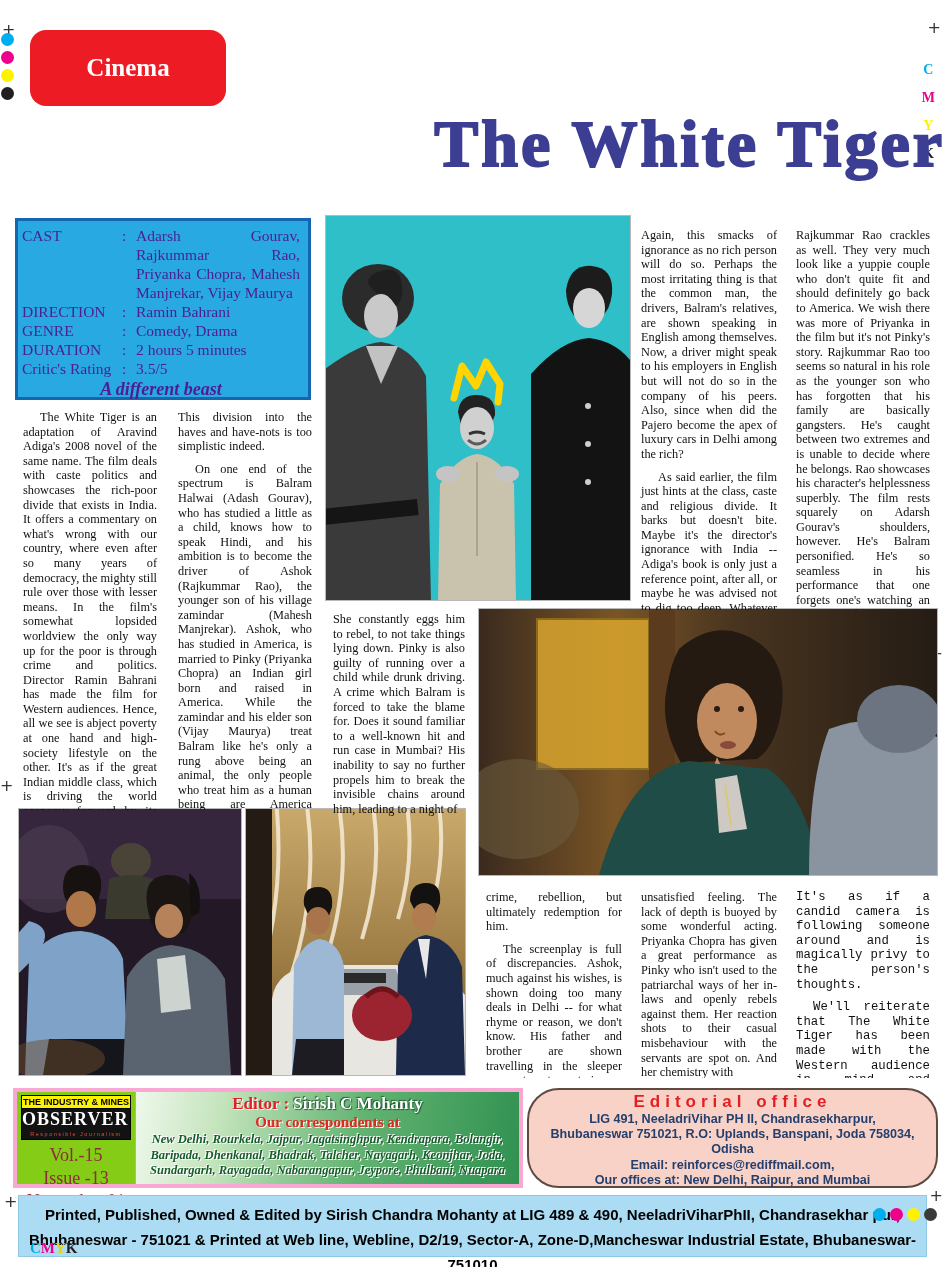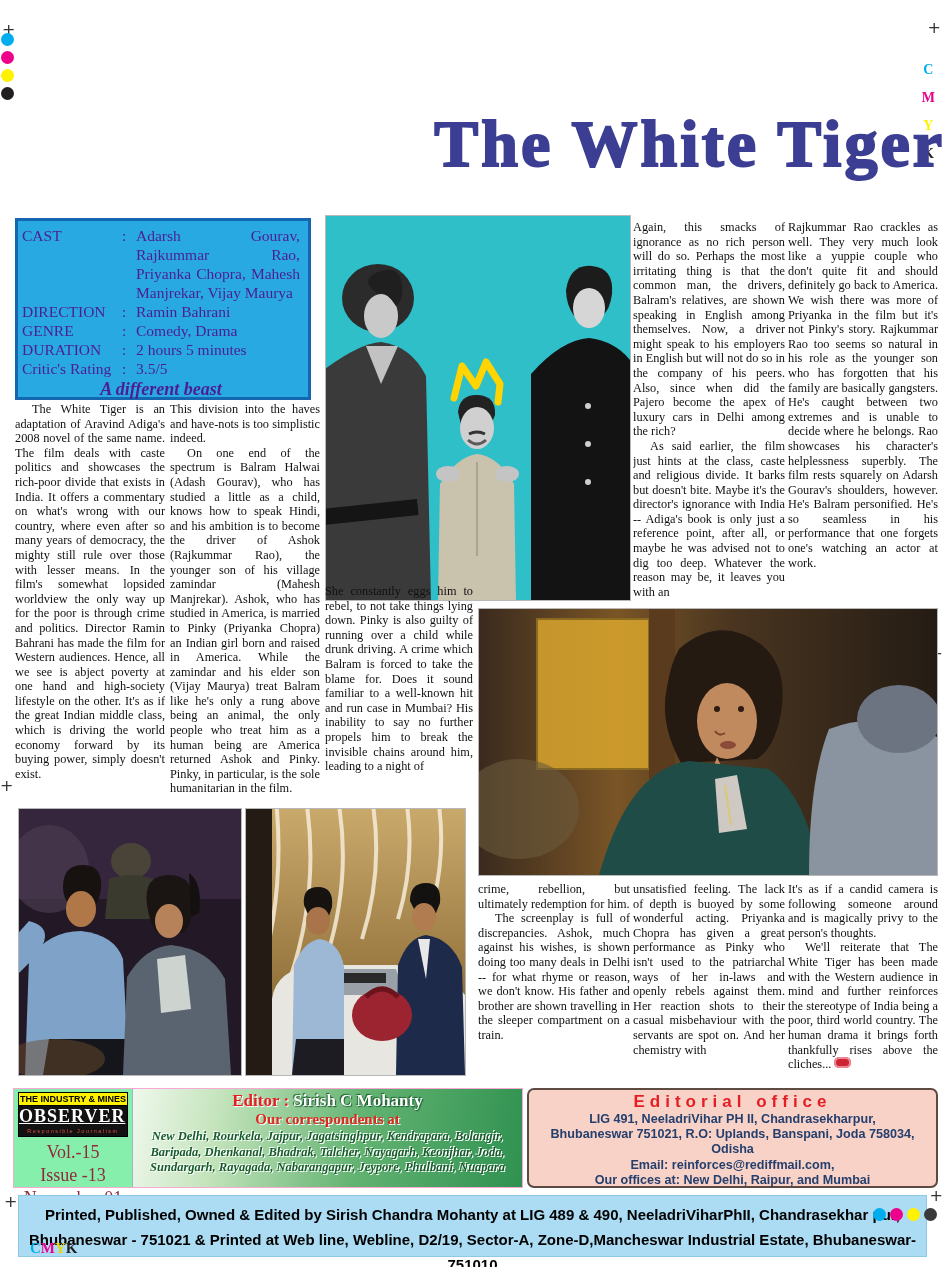--- a/index.html
+++ b/index.html
@@ -36,46 +36,46 @@
     background:#29a9e1; border:3px solid #1566b0; color:#4c1d95; padding:5px 8px 3px 4px;
   }
   .info-row { display:grid; grid-template-columns:100px 14px 1fr; font-size:15.5px; line-height:19px; }
   .info-row .val { text-align:justify; }
   .info-tagline { text-align:center; font:bold italic 18px "Liberation Serif", serif; margin-top:1px; }
   
   .bodycol {
     position:absolute; font-family:"Liberation Serif", serif;
     font-size:12.3px; line-height:14.6px; text-align:justify; color:#101010; overflow:hidden;
   }
-  .bodycol p { margin:0; }
+  .bodycol p { margin:8px; }
   .bodycol p.ind { text-indent:17px; }
   .end-mark { display:inline-block; width:17px; height:11px; background:#cc2433;
     border-radius:6px; vertical-align:baseline; box-shadow:inset 0 0 0 2px #e89; }
   
   .photo { position:absolute; border:1px solid #b8b8b8; overflow:hidden; background:#ddd; }
   .photo svg { display:block; }
   
   .left-group { position:absolute; left:13px; top:1088px; width:510px; height:100px;
-    border:1px solid #f9a8d4; background:#86efac; display:flex; }
+    border:4px solid #f9a8d4; background:#84cc16; display:flex; }
   .observer-cell { width:118px; padding:3px 4px; text-align:center; }
   .mast-top { background:#FFF200; border:1px solid #000; font:bold 9px "Liberation Sans", sans-serif; letter-spacing:0px; padding:1px 0; color:#000; white-space:nowrap; }
-  .mast-name { background:#121212; color:#fff; font:bold 18px "Liberation Serif", serif; letter-spacing:1px; padding:0 4px 1px 0; border-left:1px solid #000; border-right:1px solid #000;text-decoration:underline; }
+  .mast-name { background:#121212; color:#fff; font:bold 18px "Liberation Serif", serif; letter-spacing:1px; padding:0 4px 1px 0; border-left:1px solid #000; border-right:1px solid #000; }
   .mast-sub { background:#121212; color:#e0503c; font:5.5px "Liberation Sans", sans-serif; letter-spacing:1.5px; padding:0 0 2px 0; border:1px solid #000; border-top:none; }
   .vol-lines { margin-top:4px; color:#8e2c3c; font:18px "Liberation Serif", serif; line-height:23px; }
   .editor-cell { flex:1; border-left:1px solid #9fb4c4;
     background:linear-gradient(100deg,#eff8ec 0%,#c4e4bc 22%,#63b372 58%,#2f9150 100%);
     text-align:center; padding:2px 6px; }
   .editor-line1 { font:bold 17px "Liberation Serif", serif; color:#fff;
     text-shadow:1px 1px 1px #1c5c2e, -1px -1px 1px #1c5c2e; }
   .editor-line1 .ed-label { color:#e31e24; text-shadow:1px 1px 0 #fff; }
   .editor-line2 { font:bold 15px "Liberation Serif", serif; color:#d92b20; text-shadow:1px 1px 0 #fff; }
   .editor-corr { font:bold italic 12.5px "Liberation Serif", serif; color:#155c2a; line-height:15.5px;
     text-shadow:1px 1px 0 #ffffff, -1px -1px 0 #ffffff; margin-top:1px; }
   .editorial-box { position:absolute; left:527px; top:1088px; width:411px; height:100px;
-    background:#f8d2c6; border:2px solid #5d4a41; border-radius:7px; text-align:center; padding:2px 6px; }
+    background:#f8d2c6; border:2px solid #5d4a41; border-radius:32px; text-align:center; padding:2px 6px; }
   .editorial-title { font:bold 17px "Liberation Sans", sans-serif; color:#e31e24; letter-spacing:5px; }
   .editorial-box p { font:bold 12.6px "Liberation Sans", sans-serif; color:#243f6e; line-height:15.2px; }
   .footer-bar { position:absolute; left:18px; top:1195px; width:909px; height:62px;
     background:#abdcf3; border:1px solid #8ecae6; text-align:center; padding-top:6px; }
   .footer-bar p { font:bold 15px "Liberation Sans", sans-serif; color:#000; line-height:25px; }
 </style>
 </head>
 <body>
 
 <div id="page">
@@ -94,20 +94,23 @@
     <div class="dot" style="background:#231F20"></div>
   </div>
 
   <div class="cmyk-letters">
     <span style="color:#00AEEF">C</span>
     <span style="color:#EC008C">M</span>
     <span style="color:#FFF200">Y</span>
     <span style="color:#231F20">K</span>
   </div>
 
+  <div class="cinema-badge">
+    <span>Cinema</span>
+  </div>
   <div class="page-title">The White Tiger</div>
 
   <div class="info-box">
     <div class="info-row">
       <span>CAST</span>
       <span>:</span>
       <span class="val">Adarsh Gourav, Rajkummar Rao, Priyanka Chopra, Mahesh Manjrekar, Vijay Maurya</span>
     </div>
     <div class="info-row">
       <span>DIRECTION</span>
@@ -256,38 +259,38 @@
     </svg>
   </div>
 
   <div class="bodycol" style="left:15px;top:402px;width:150px;height:408px;">
     <p class="ind">The White Tiger is an adaptation of Aravind Adiga's 2008 novel of the same name. The film deals with caste politics and showcases the rich-poor divide that exists in India. It offers a commentary on what's wrong with our country, where even after so many years of democracy, the mighty still rule over those with lesser means. In the film's somewhat lopsided worldview the only way up for the poor is through crime and politics. Director Ramin Bahrani has made the film for Western audiences. Hence, all we see is abject poverty at one hand and high-society lifestyle on the other. It's as if the great Indian middle class, which is driving the world economy forward by its buying power, simply doesn't exist.</p>
   </div>
   <div class="bodycol" style="left:170px;top:402px;width:150px;height:408px;">
     <p>This division into the haves and have-nots is too simplistic indeed.</p>
     <p class="ind">On one end of the spectrum is Balram Halwai (Adash Gourav), who has studied a little as a child, knows how to speak Hindi, and his ambition is to become the driver of Ashok (Rajkummar Rao), the younger son of his village zamindar (Mahesh Manjrekar). Ashok, who has studied in America, is married to Pinky (Priyanka Chopra) an Indian girl born and raised in America. While the zamindar and his elder son (Vijay Maurya) treat Balram like he's only a rung above being an animal, the only people who treat him as a human being are America returned Ashok and Pinky. Pinky, in particular, is the sole humanitarian in the film.</p>
   </div>
-  <div class="bodycol" style="left:325px;top:584px;width:148px;height:284px;">
+  <div class="bodycol" style="left:325px;top:604px;width:148px;height:284px;">
     <p>She constantly eggs him to rebel, to not take things lying down. Pinky is also guilty of running over a child while drunk driving. A crime which Balram is forced to take the blame for. Does it sound familiar to a well-known hit and run case in Mumbai? His inability to say no further propels him to break the invisible chains around him, leading to a night of</p>
   </div>
   <div class="bodycol" style="left:633px;top:220px;width:152px;height:390px;">
     <p>Again, this smacks of ignorance as no rich person will do so. Perhaps the most irritating thing is that the common man, the drivers, Balram's relatives, are shown speaking in English among themselves. Now, a driver might speak to his employers in English but will not do so in the company of his peers. Also, since when did the Pajero become the apex of luxury cars in Delhi among the rich?</p>
     <p class="ind">As said earlier, the film just hints at the class, caste and religious divide. It barks but doesn't bite. Maybe it's the director's ignorance with India -- Adiga's book is only just a reference point, after all, or maybe he was advised not to dig too deep. Whatever the reason may be, it leaves you with an</p>
   </div>
   <div class="bodycol" style="left:788px;top:220px;width:150px;height:390px;">
     <p>Rajkummar Rao crackles as well. They very much look like a yuppie couple who don't quite fit and should definitely go back to America. We wish there was more of Priyanka in the film but it's not Pinky's story. Rajkummar Rao too seems so natural in his role as the younger son who has forgotten that his family are basically gangsters. He's caught between two extremes and is unable to decide where he belongs. Rao showcases his character's helplessness superbly. The film rests squarely on Adarsh Gourav's shoulders, however. He's Balram personified. He's so seamless in his performance that one forgets one's watching an actor at work.</p>
   </div>
   <div class="bodycol" style="left:633px;top:882px;width:152px;height:196px;">
     <p>unsatisfied feeling. The lack of depth is buoyed by some wonderful acting. Priyanka Chopra has given a great performance as Pinky who isn't used to the patriarchal ways of her in-laws and openly rebels against them. Her reaction shots to their casual misbehaviour with the servants are spot on. And her chemistry with</p>
   </div>
   <div class="bodycol" style="left:478px;top:882px;width:152px;height:196px;">
     <p>crime, rebellion, but ultimately redemption for him.</p>
     <p class="ind">The screenplay is full of discrepancies. Ashok, much against his wishes, is shown doing too many deals in Delhi -- for what rhyme or reason, we don't know. His father and brother are shown travelling in the sleeper compartment on a train.</p>
   </div>
-  <div class="bodycol" style="left:788px;top:882px;width:150px;height:196px;">
+  <div class="bodycol" style="left:788px;top:882px;width:150px;height:196px;font-family:Liberation Mono, monospace;">
     <p>It's as if a candid camera is following someone around and is magically privy to the person's thoughts.</p>
     <p class="ind"><span>We'll reiterate that The White Tiger has been made with the Western audience in mind and further reinforces the stereotype of India being a poor, third world country. The human drama it brings forth thankfully rises above the cliches... </span><span class="end-mark"></span></p>
   </div>
 
   <div class="left-group">
     <div class="observer-cell">
       <div class="mast-top">THE INDUSTRY &amp; MINES</div>
       <div class="mast-name">OBSERVER</div>
       <div class="mast-sub">Responsible Journalism</div>
       <div class="vol-lines">

